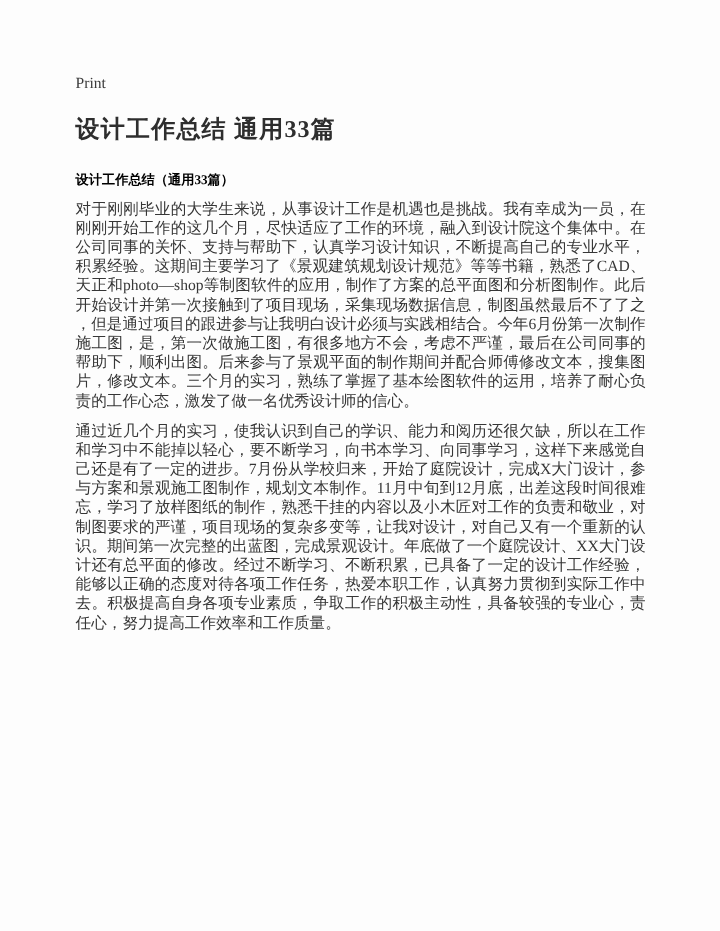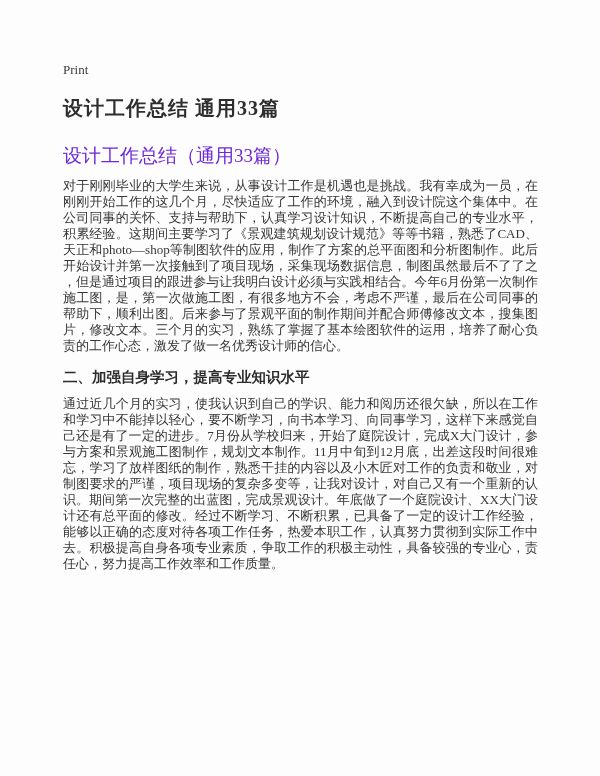--- a/index.html
+++ b/index.html
@@ -29,24 +29,24 @@
     margin: 0 0 2px 0;
   }
   .doc-title {
     font-size: 20px;
     font-weight: bold;
     color: #2e2e2e;
     margin: 15px 0 0 0;
     letter-spacing: 1px;
   }
   .doc-subtitle {
-    font-size: 19px;
-    color: #6d28d9;
+    font-size: 11px;
+    color: #000000;
     margin: 21px 0 0 0;
-    font-weight: normal;
+    font-weight: bold;
   }
   .article-heading {
     font-size: 14px;
     font-weight: bold;
     color: #2c2c2c;
     margin: 12px 0 0 0;
   }
   p.body-para {
     font-size: 13px;
     line-height: 16px;
@@ -72,17 +72,16 @@
 
   <h1 class="doc-title">设计工作总结 通用33篇</h1>
 
   <div class="doc-subtitle">设计工作总结（通用33篇）</div>
 
 
 
 
   <p class="body-para">对于刚刚毕业的大学生来说，从事设计工作是机遇也是挑战。我有幸成为一员，在刚刚开始工作的这几个月，尽快适应了工作的环境，融入到设计院这个集体中。在公司同事的关怀、支持与帮助下，认真学习设计知识，不断提高自己的专业水平，积累经验。这期间主要学习了《景观建筑规划设计规范》等等书籍，熟悉了CAD、天正和photo—shop等制图软件的应用，制作了方案的总平面图和分析图制作。此后开始设计并第一次接触到了项目现场，采集现场数据信息，制图虽然最后不了了之，但是通过项目的跟进参与让我明白设计必须与实践相结合。今年6月份第一次制作施工图，是，第一次做施工图，有很多地方不会，考虑不严谨，最后在公司同事的帮助下，顺利出图。后来参与了景观平面的制作期间并配合师傅修改文本，搜集图片，修改文本。三个月的实习，熟练了掌握了基本绘图软件的运用，培养了耐心负责的工作心态，激发了做一名优秀设计师的信心。</p>
 
-  <h3 class="section-heading">二、加强自身学习，提高专业知识水平</h3>
 
   <p class="body-para">通过近几个月的实习，使我认识到自己的学识、能力和阅历还很欠缺，所以在工作和学习中不能掉以轻心，要不断学习，向书本学习、向同事学习，这样下来感觉自己还是有了一定的进步。7月份从学校归来，开始了庭院设计，完成X大门设计，参与方案和景观施工图制作，规划文本制作。11月中旬到12月底，出差这段时间很难忘，学习了放样图纸的制作，熟悉干挂的内容以及小木匠对工作的负责和敬业，对制图要求的严谨，项目现场的复杂多变等，让我对设计，对自己又有一个重新的认识。期间第一次完整的出蓝图，完成景观设计。年底做了一个庭院设计、XX大门设计还有总平面的修改。经过不断学习、不断积累，已具备了一定的设计工作经验，能够以正确的态度对待各项工作任务，热爱本职工作，认真努力贯彻到实际工作中去。积极提高自身各项专业素质，争取工作的积极主动性，具备较强的专业心，责任心，努力提高工作效率和工作质量。</p>
 
 </div>
 
 </body></html>

